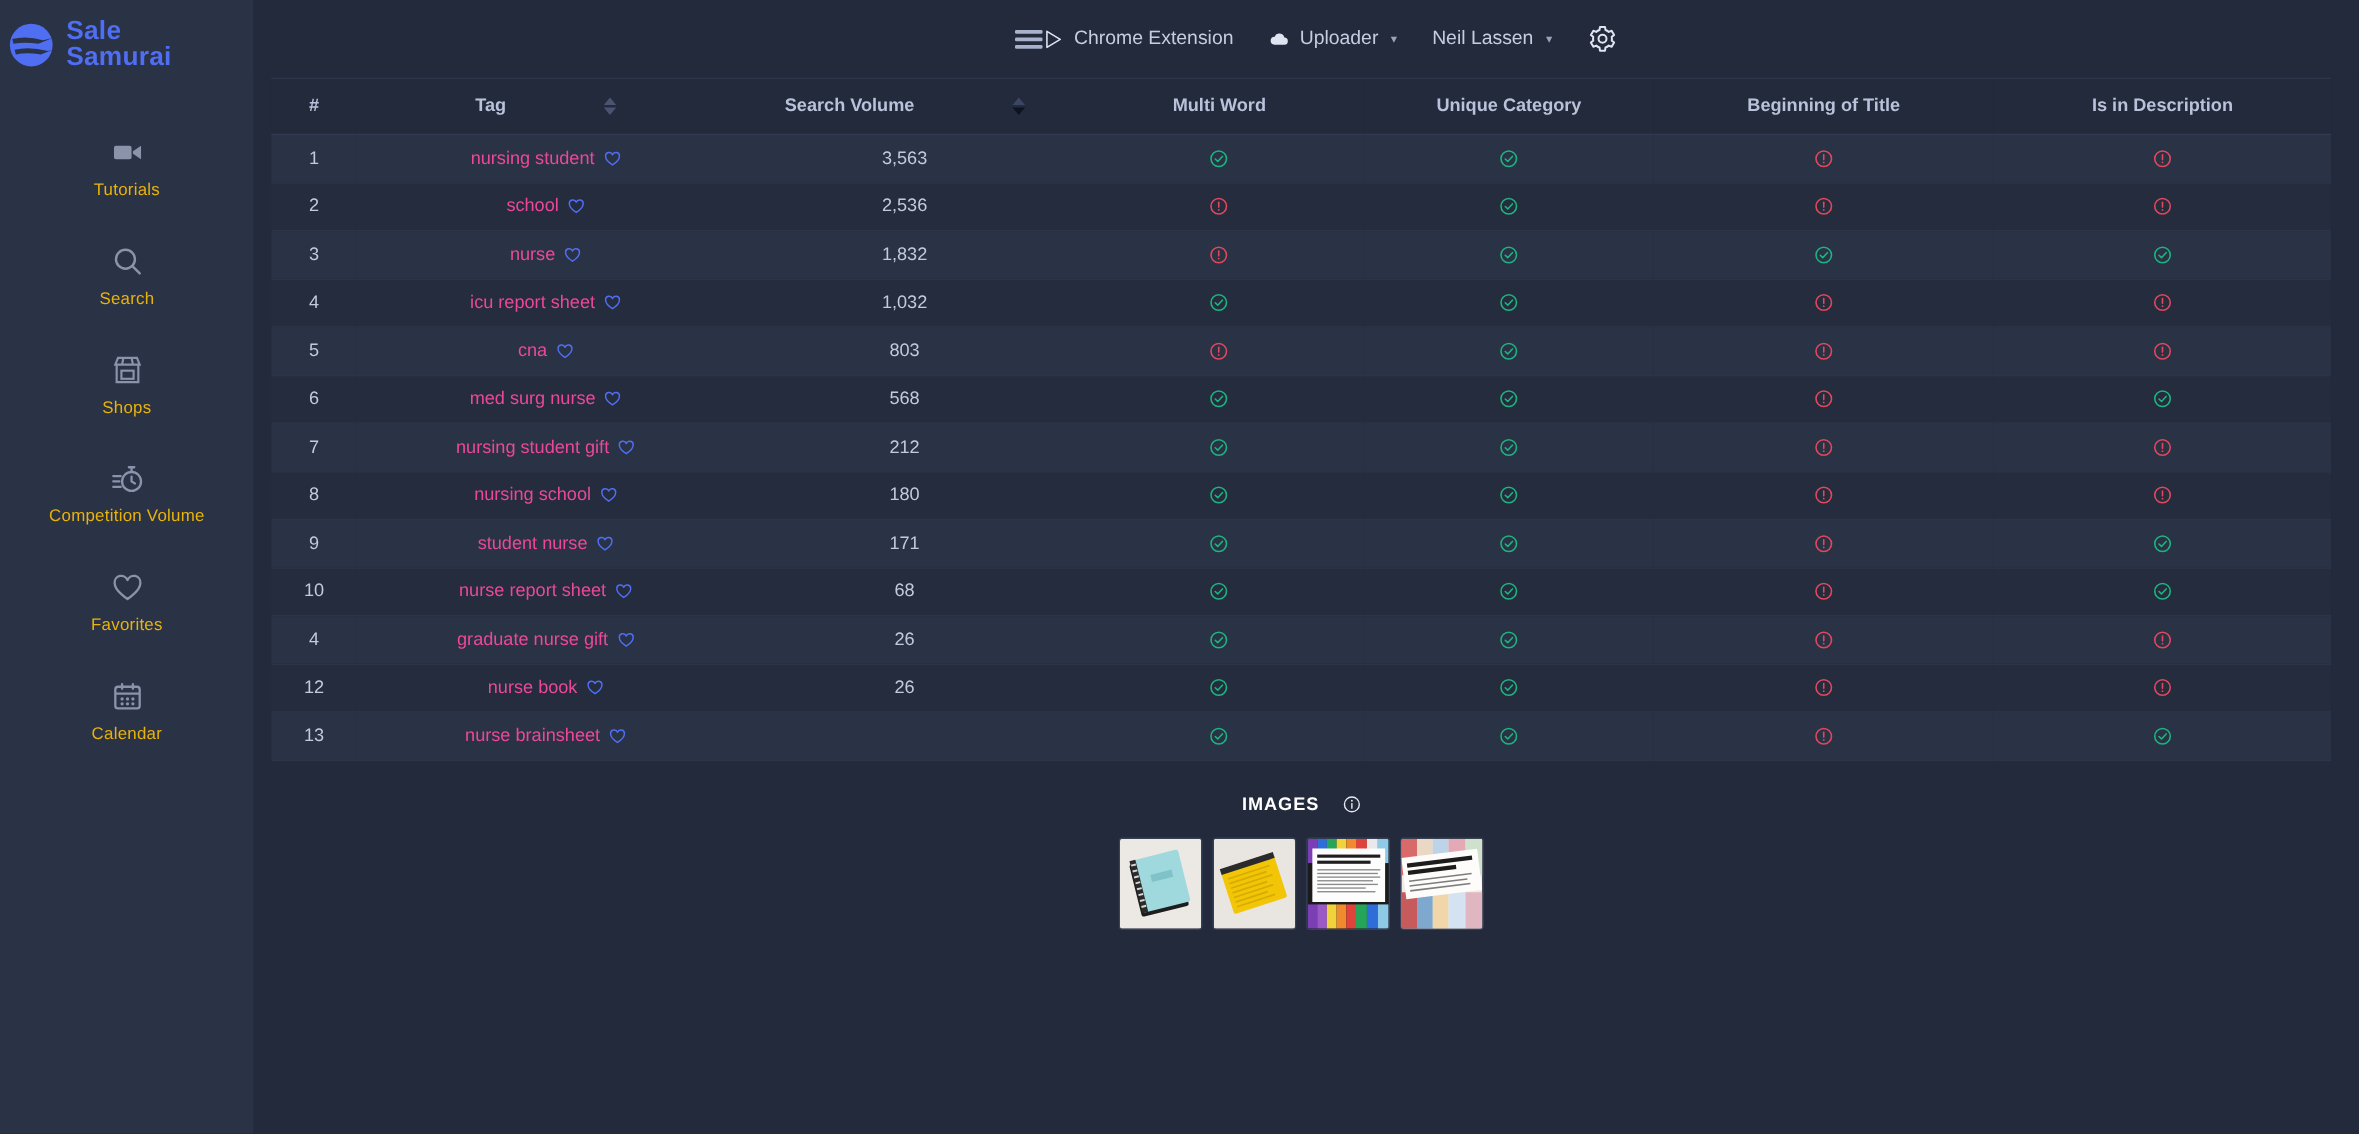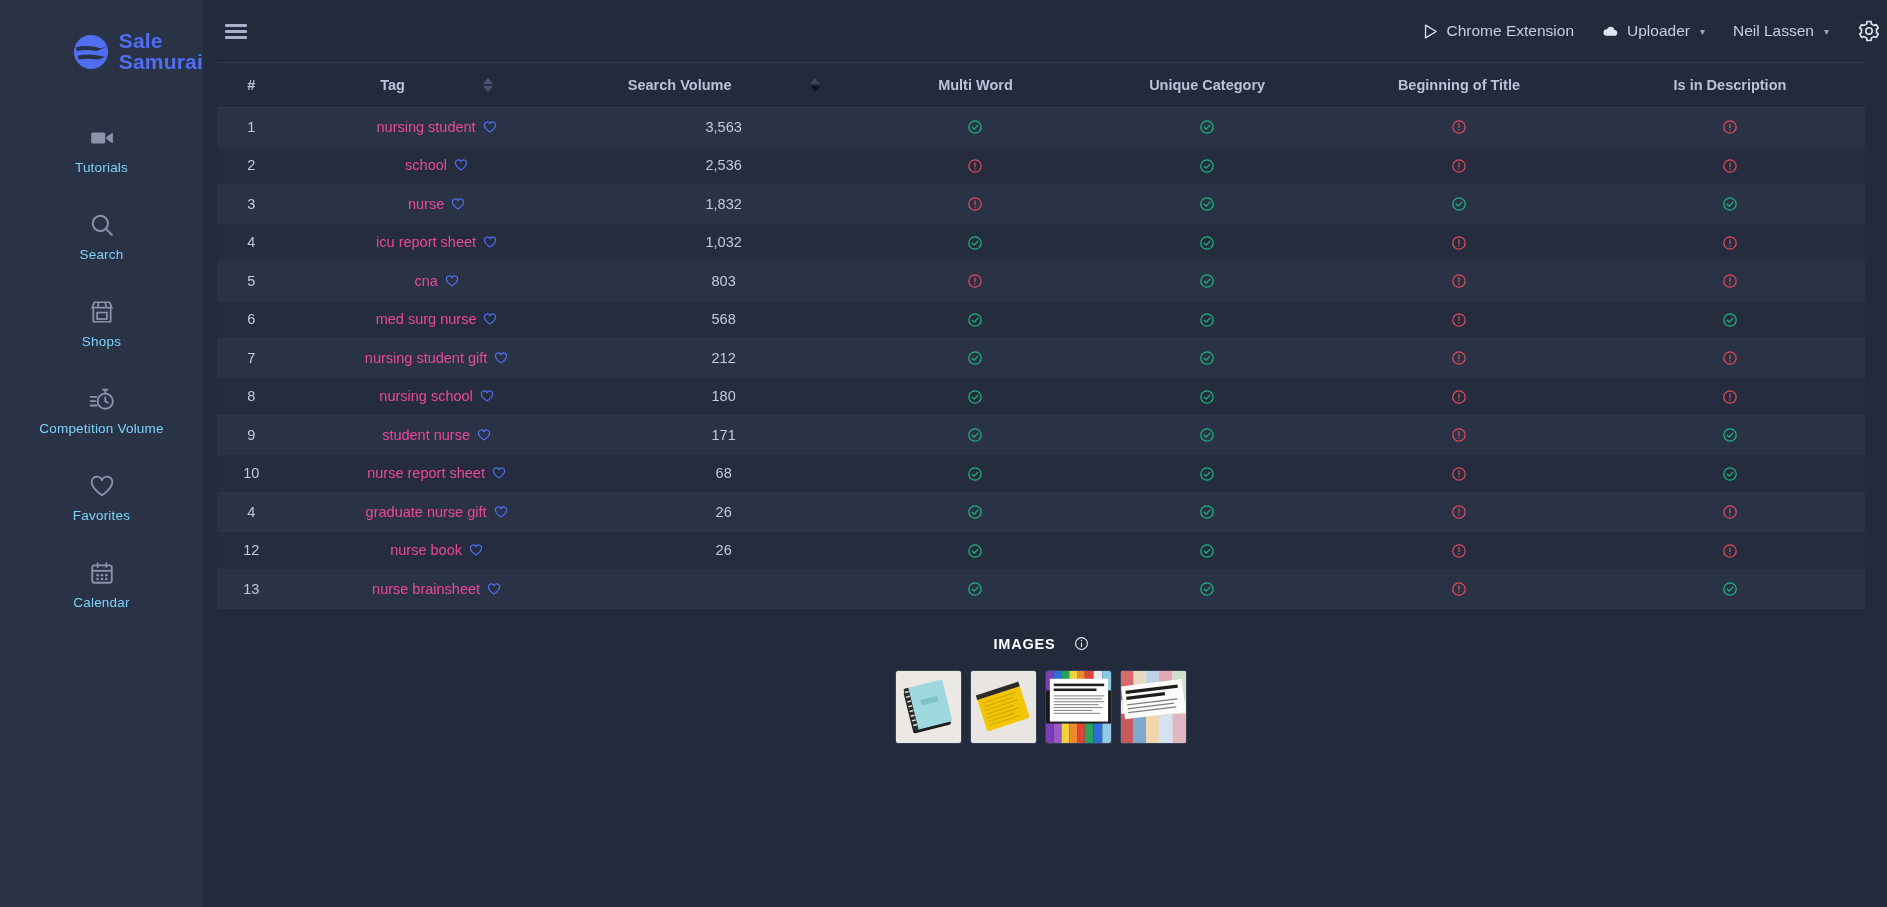--- a/index.html
+++ b/index.html
@@ -12,46 +12,45 @@
   .app { display: flex; width: 1887px; height: 907px; }
 
   
   .sidebar {
     width: 203px; min-width: 203px; height: 907px;
     background: #2a3246;
     display: flex; flex-direction: column; align-items: center;
   }
   .logo-wrap {
     height: 72px; width: 100%;
-    display: flex; align-items: center; justify-content: flex-end;
+    display: flex; align-items: center; justify-content: flex-start;
     padding-left: 6px;
-    margin-top: 16px;
   }
   .logo { display: flex; align-items: center; gap: 9px; }
   .logo-mark { width: 38px; height: 38px; flex: 0 0 38px; }
   .logo-text {
     font-size: 21px; font-weight: bold; line-height: 0.98;
     color: #4f6ef2; letter-spacing: .2px;
   }
   .nav { width: 100%; margin-top: 18px; }
   .nav-item {
     width: 100%; height: 87px;
     display: flex; flex-direction: column;
     align-items: center; justify-content: center; gap: 9px;
     cursor: pointer; text-decoration: none;
   }
   .nav-icon { width: 26px; height: 26px; color: #8b93ab; display: block; }
-  .nav-label { font-size: 13.5px; color: #7dd3fc; letter-spacing: .2px; }
+  .nav-label { font-size: 13.5px; color: #eab308; letter-spacing: .2px; }
 
   
   .main { flex: 1; height: 907px; display: flex; flex-direction: column; background: #222a3b; }
 
   .topbar {
     height: 62px; min-height: 62px;
-    display: flex; align-items: center; justify-content: space-between;
+    display: flex; align-items: center; justify-content: center;
     padding: 0 6px 0 22px;
     background: #222a3b;
   }
   .hamburger { width: 22px; cursor: pointer; padding: 4px 0; }
   .hamburger span {
     display: block; height: 3px; background: #a8b2cb;
     border-radius: 1px; margin: 3px 0;
   }
   .top-right { display: flex; align-items: center; gap: 28px; }
   .top-link {

